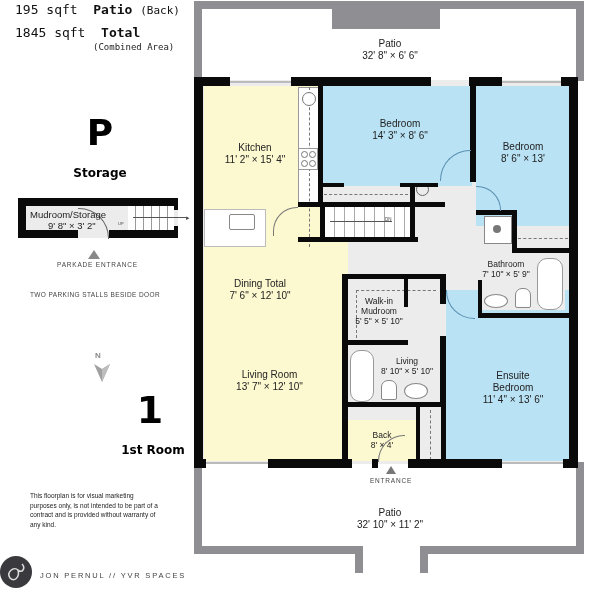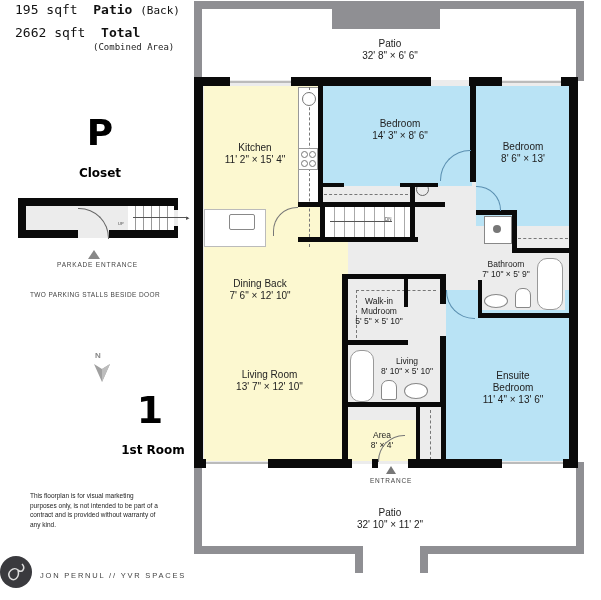--- a/index.html
+++ b/index.html
@@ -23,40 +23,44 @@
   .disclaimer { font-size:6.5px; line-height:9.5px; color:#222; }
   .brand { font-size:7.5px; letter-spacing:1.8px; color:#444; }
   .dash { position:absolute; border-top:1px dashed #777; }
   .vdash { position:absolute; border-left:1px dashed #777; }
   .door-arc { position:absolute; border:1px solid #5a8fb0; }
 </style>
 </head>
 <body>
 
 <div class="abs mono area-line" style="left:15px;top:2px;text-align:right;"><span>195 sqft</span>  <b>Patio</b> <span style="font-size:11px">(Back)</span></div>
-<div class="abs mono area-line" style="left:15px;top:25px;"><span>2662 sqft</span>  <b>Total</b></div>
+<div class="abs mono area-line" style="left:15px;top:25px;"><span>1845 sqft</span>  <b>Total</b></div>
 <div class="abs mono area-sub" style="left:93px;top:42px;">(Combined Area)</div>
 
 <div class="abs big-letter" style="left:75px;top:112px;width:50px;font-size:36px;">P</div>
-<div class="abs caption" style="left:60px;top:166px;width:80px;">Closet</div>
+<div class="abs caption" style="left:60px;top:166px;width:80px;">Storage</div>
 
 <div class="abs" style="left:18px;top:198px;width:160px;height:40px;">
   <div class="abs lgray" style="left:0;top:0;width:160px;height:40px;"></div>
   <div class="wall" style="left:0;top:0;width:160px;height:8px;"></div>
   <div class="wall" style="left:0;top:32px;width:60px;height:8px;"></div>
   <div class="wall" style="left:91px;top:32px;width:69px;height:8px;"></div>
   <div class="wall" style="left:0;top:0;width:8px;height:40px;"></div>
   <div class="abs white" style="left:110px;top:8px;width:46px;height:24px;"></div>
   <div class="wall" style="left:155px;top:0;width:5px;height:12px;"></div>
   <div class="wall" style="left:155px;top:28px;width:5px;height:12px;"></div>
 
   <div class="abs" style="left:110px;top:8px;width:46px;height:24px;background:repeating-linear-gradient(90deg,#fff 0,#fff 7px,#999 7px,#999 8px);"></div>
   <div class="abs" style="left:115px;top:19px;width:55px;height:1px;background:#555;"></div>
   <div class="abs" style="left:168px;top:16px;font-size:7px;color:#555;">▸</div>
   <div class="door-arc" style="left:60px;top:10px;width:30px;height:30px;border-radius:0 30px 0 0;border-color:#666;border-left:none;border-bottom:none;"></div>
+  <div class="abs room-label" style="left:12px;top:11px;font-size:9.5px;line-height:11px;text-align:left;">
+    <div>Mudroom/Storage</div>
+    <div style="padding-left:18px">9' 8" × 3' 2"</div>
+  </div>
   <div class="abs" style="left:100px;top:23px;font-size:4px;color:#444;">UP</div>
 </div>
 <div class="abs" style="left:88px;top:250px;width:0;height:0;border-left:6px solid transparent;border-right:6px solid transparent;border-bottom:9px solid #888;"></div>
 <div class="abs small-caps" style="left:40px;top:261px;width:115px;">PARKADE ENTRANCE</div>
 <div class="abs small-caps" style="left:20px;top:291px;width:150px;letter-spacing:0.4px;">TWO PARKING STALLS BESIDE DOOR</div>
 
 <div class="abs" style="left:95px;top:351px;font-size:8px;font-weight:bold;color:#888;">N</div>
 <svg class="abs" style="left:92px;top:362px;" width="20" height="22" viewBox="0 0 20 22">
   <polygon points="2,2 10,20 18,2 10,7" fill="#a0a0a0"></polygon>
   <polygon points="10,7 18,2 10,20" fill="#bdbdbd"></polygon>
@@ -169,29 +173,29 @@
 </div>
 
 <div class="abs lgray" style="left:420px;top:408px;width:22px;height:53px;"></div>
 <div class="vdash" style="left:430px;top:410px;height:50px;"></div>
 
 <div class="abs room-label" style="left:210px;top:142px;width:90px;">
   <div>Kitchen</div>
   <div>11' 2" × 15' 4"</div>
 </div>
 <div class="abs room-label" style="left:215px;top:278px;width:90px;">
-  <div>Dining Back</div>
+  <div>Dining Total</div>
   <div>7' 6" × 12' 10"</div>
 </div>
 <div class="abs room-label" style="left:222px;top:369px;width:95px;">
   <div>Living Room</div>
   <div>13' 7" × 12' 10"</div>
 </div>
 <div class="abs room-label sm" style="left:364px;top:430px;width:36px;">
-  <div>Area</div>
+  <div>Back</div>
   <div>8' × 4'</div>
 </div>
 
 <div class="wall" style="left:194px;top:77px;width:36px;height:9px;"></div>
 <div class="wall" style="left:291px;top:77px;width:140px;height:9px;"></div>
 <div class="wall" style="left:469px;top:77px;width:33px;height:9px;"></div>
 <div class="wall" style="left:561px;top:77px;width:16px;height:9px;"></div>
 <div class="abs" style="left:230px;top:81px;width:61px;height:2px;background:#bbb;"></div>
 <div class="abs" style="left:502px;top:81px;width:59px;height:2px;background:#bbb;"></div>
 

